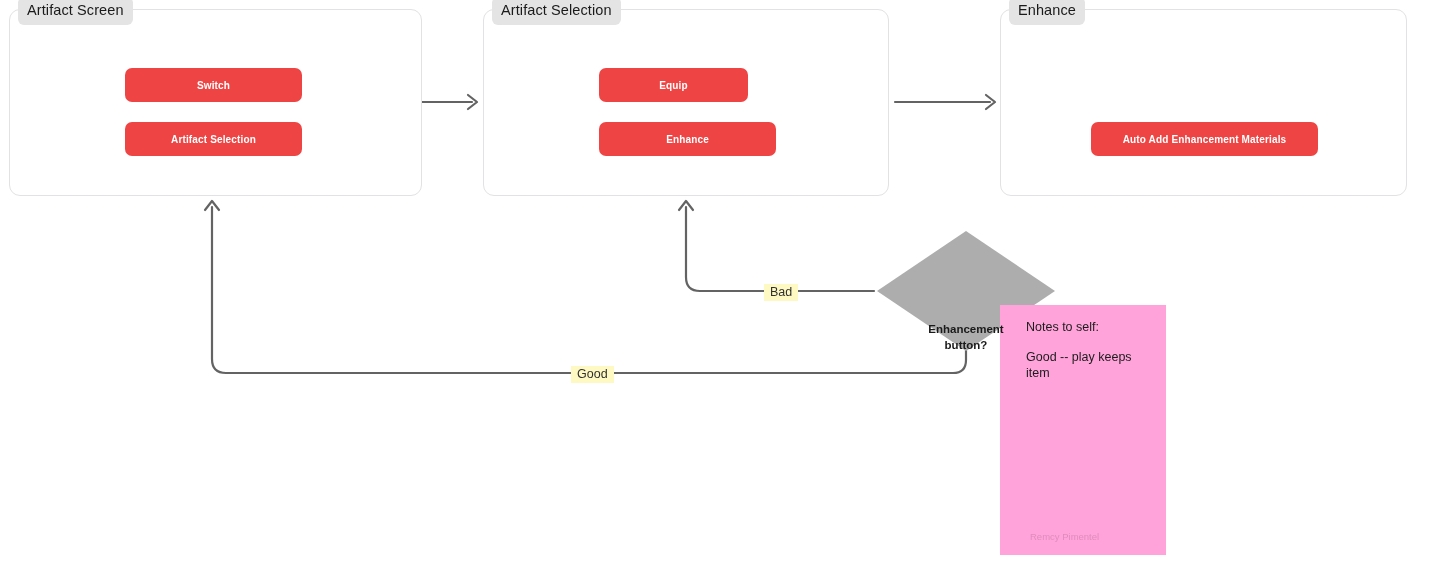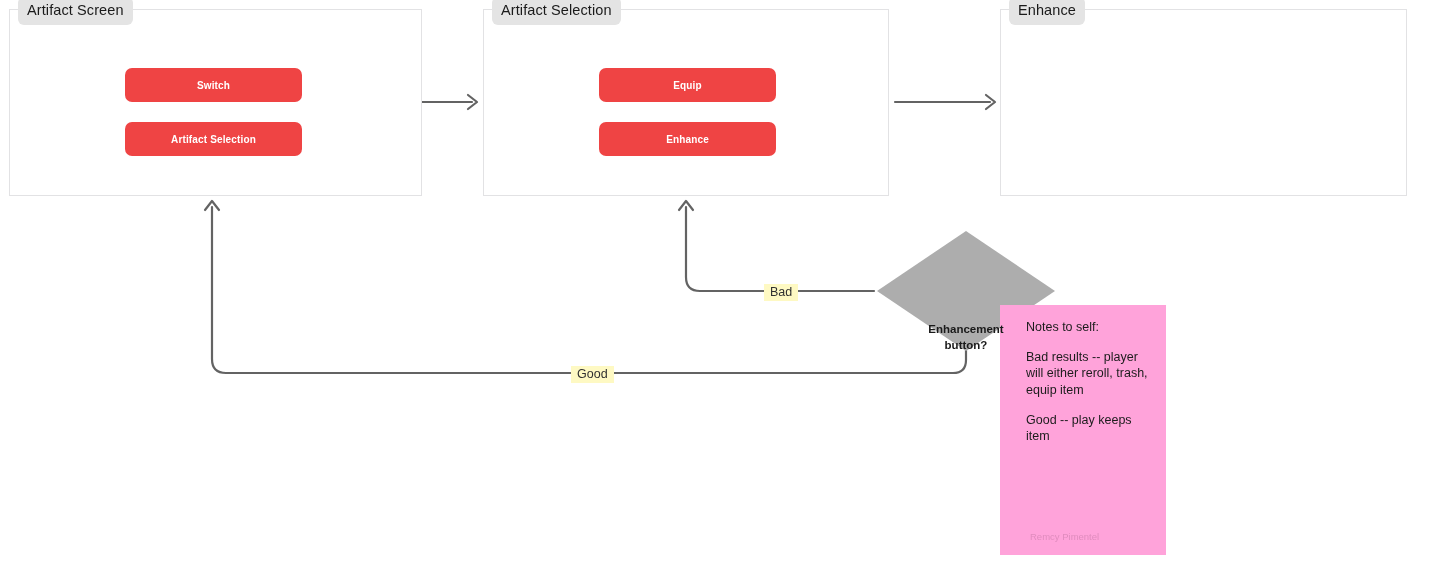--- a/index.html
+++ b/index.html
@@ -22,21 +22,21 @@
     width: 1456px;
     height: 564px;
   }
 
   
   .panel {
     position: absolute;
     box-sizing: border-box;
     background: #ffffff;
     border: 1px solid #e2e2e4;
-    border-radius: 0;
+    border-radius: 11px;
   }
   .panel-title {
     position: absolute;
     top: -13px;
     left: 8px;
     background: #e4e4e4;
     color: #1a1a1a;
     font-size: 14.5px;
     line-height: 1;
     padding: 6px 9px 7px 9px;
@@ -159,39 +159,39 @@
 </svg>
 
 <div class="panel" style="left:9px; top:9px; width:413px; height:187px;">
   <div class="panel-title">Artifact Screen</div>
   <button class="btn" style="left:115px; top:58px; width:177px; height:34px;">Switch</button>
   <button class="btn" style="left:115px; top:112px; width:177px; height:34px;">Artifact Selection</button>
 </div>
 
 <div class="panel" style="left:483px; top:9px; width:406px; height:187px;">
   <div class="panel-title">Artifact Selection</div>
-  <button class="btn" style="left:115px; top:58px; width:177px; height:34px;">Equip</button>
+  <button class="btn" style="left:115px; top:58px; width:149px; height:34px;">Equip</button>
   <button class="btn" style="left:115px; top:112px; width:177px; height:34px;">Enhance</button>
 </div>
 
 <div class="panel" style="left:1000px; top:9px; width:407px; height:187px;">
   <div class="panel-title">Enhance</div>
+  <button class="btn" style="left:90px; top:112px; width:227px; height:34px;">Auto Add Enhancement Materials</button>
 </div>
 
 <div class="diamond-wrap" style="left:874px; top:228px; width:184px; height:126px;">
   <svg class="diamond-shape" viewBox="0 0 184 126" aria-hidden="true">
     <path d="M 92,3 L 181,63 L 92,123 L 3,63 Z" fill="#adadad" stroke="none" stroke-linejoin="round" stroke-width="6"></path>
   </svg>
   <div class="diamond-label">
     <span>Enhancement</span><br>
     <span>button?</span>
   </div>
 </div>
 
 <div class="edge-label" style="left:764px; top:284px;">Bad</div>
 <div class="edge-label" style="left:571px; top:366px;">Good</div>
 
 <div class="sticky-note" style="left:1000px; top:305px; width:166px; height:250px;">
   <p class="note-line">Notes to self:</p>
-  <p class="note-line">Bad results -- player will either reroll, trash, equip item</p>
   <p class="note-line">Good -- play keeps item</p>
   <div class="note-signature">Remcy Pimentel</div>
 </div>
 
 </body></html>

